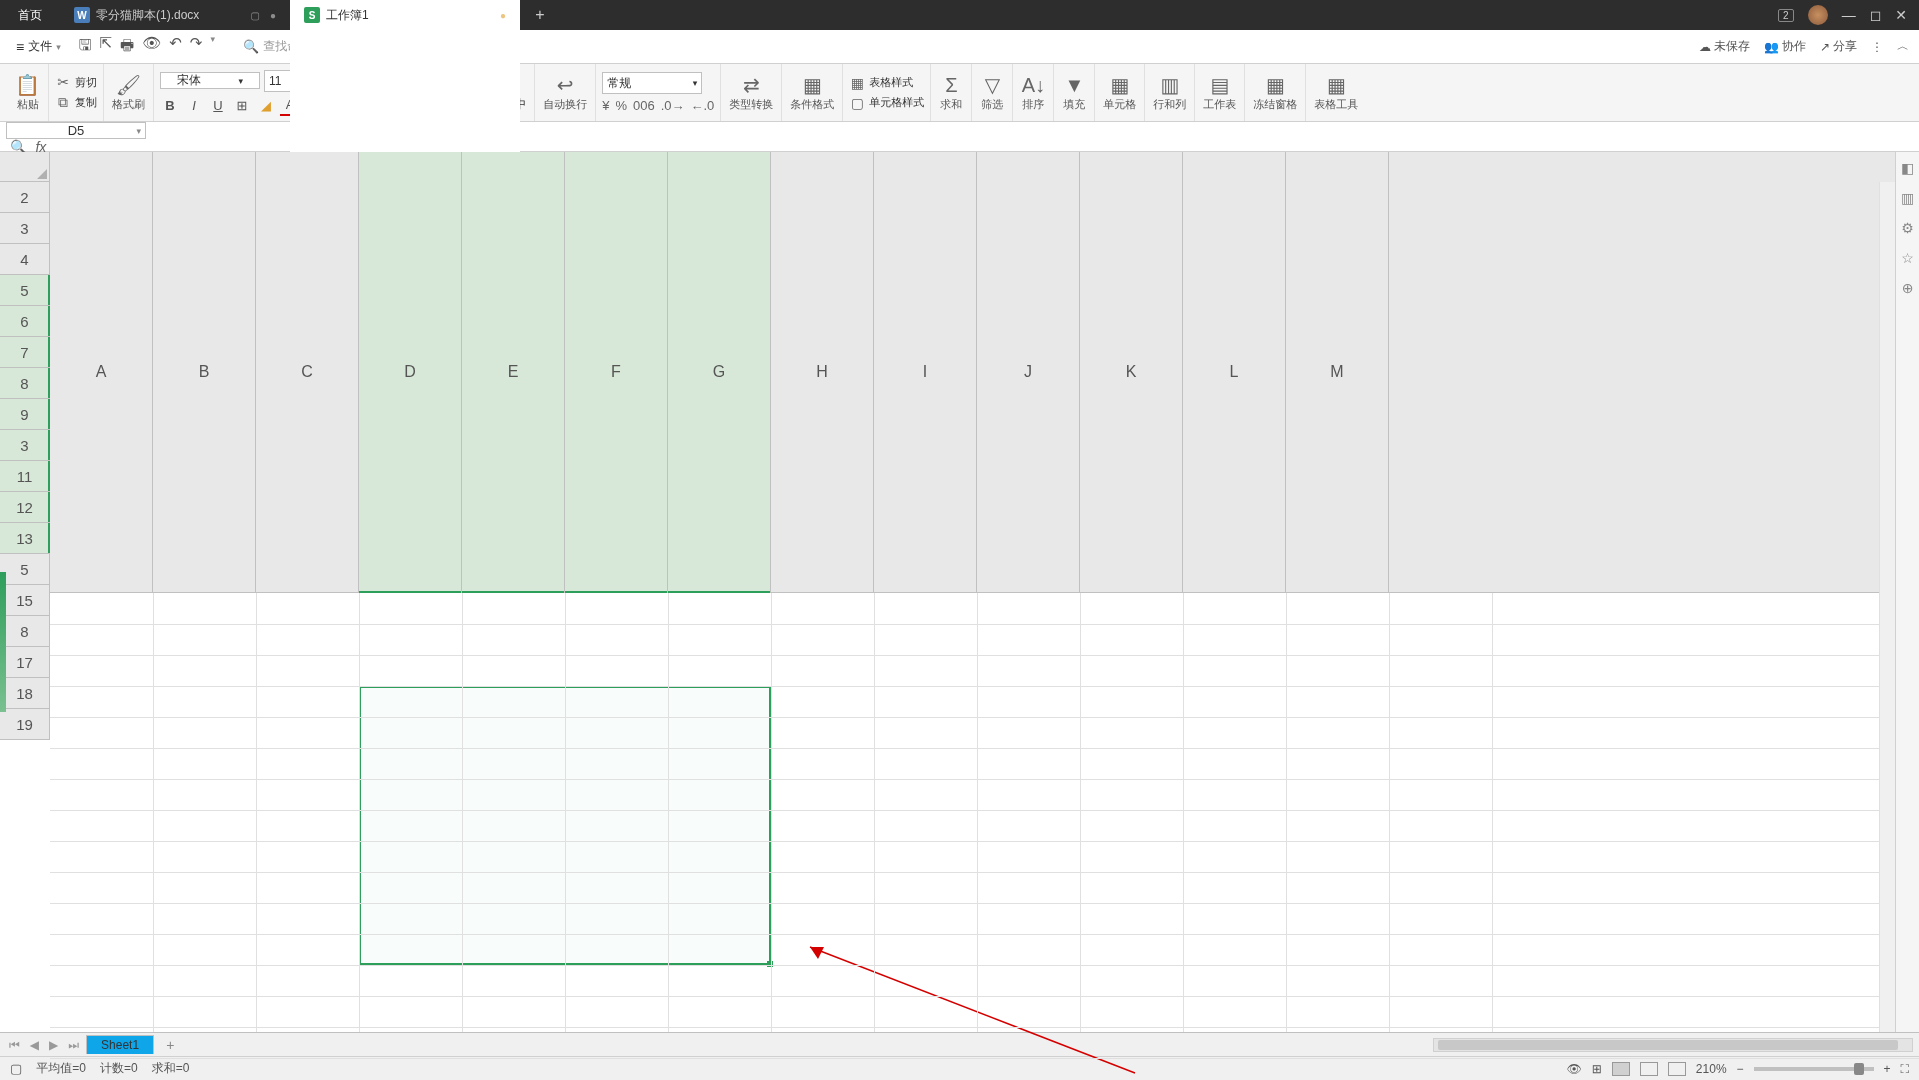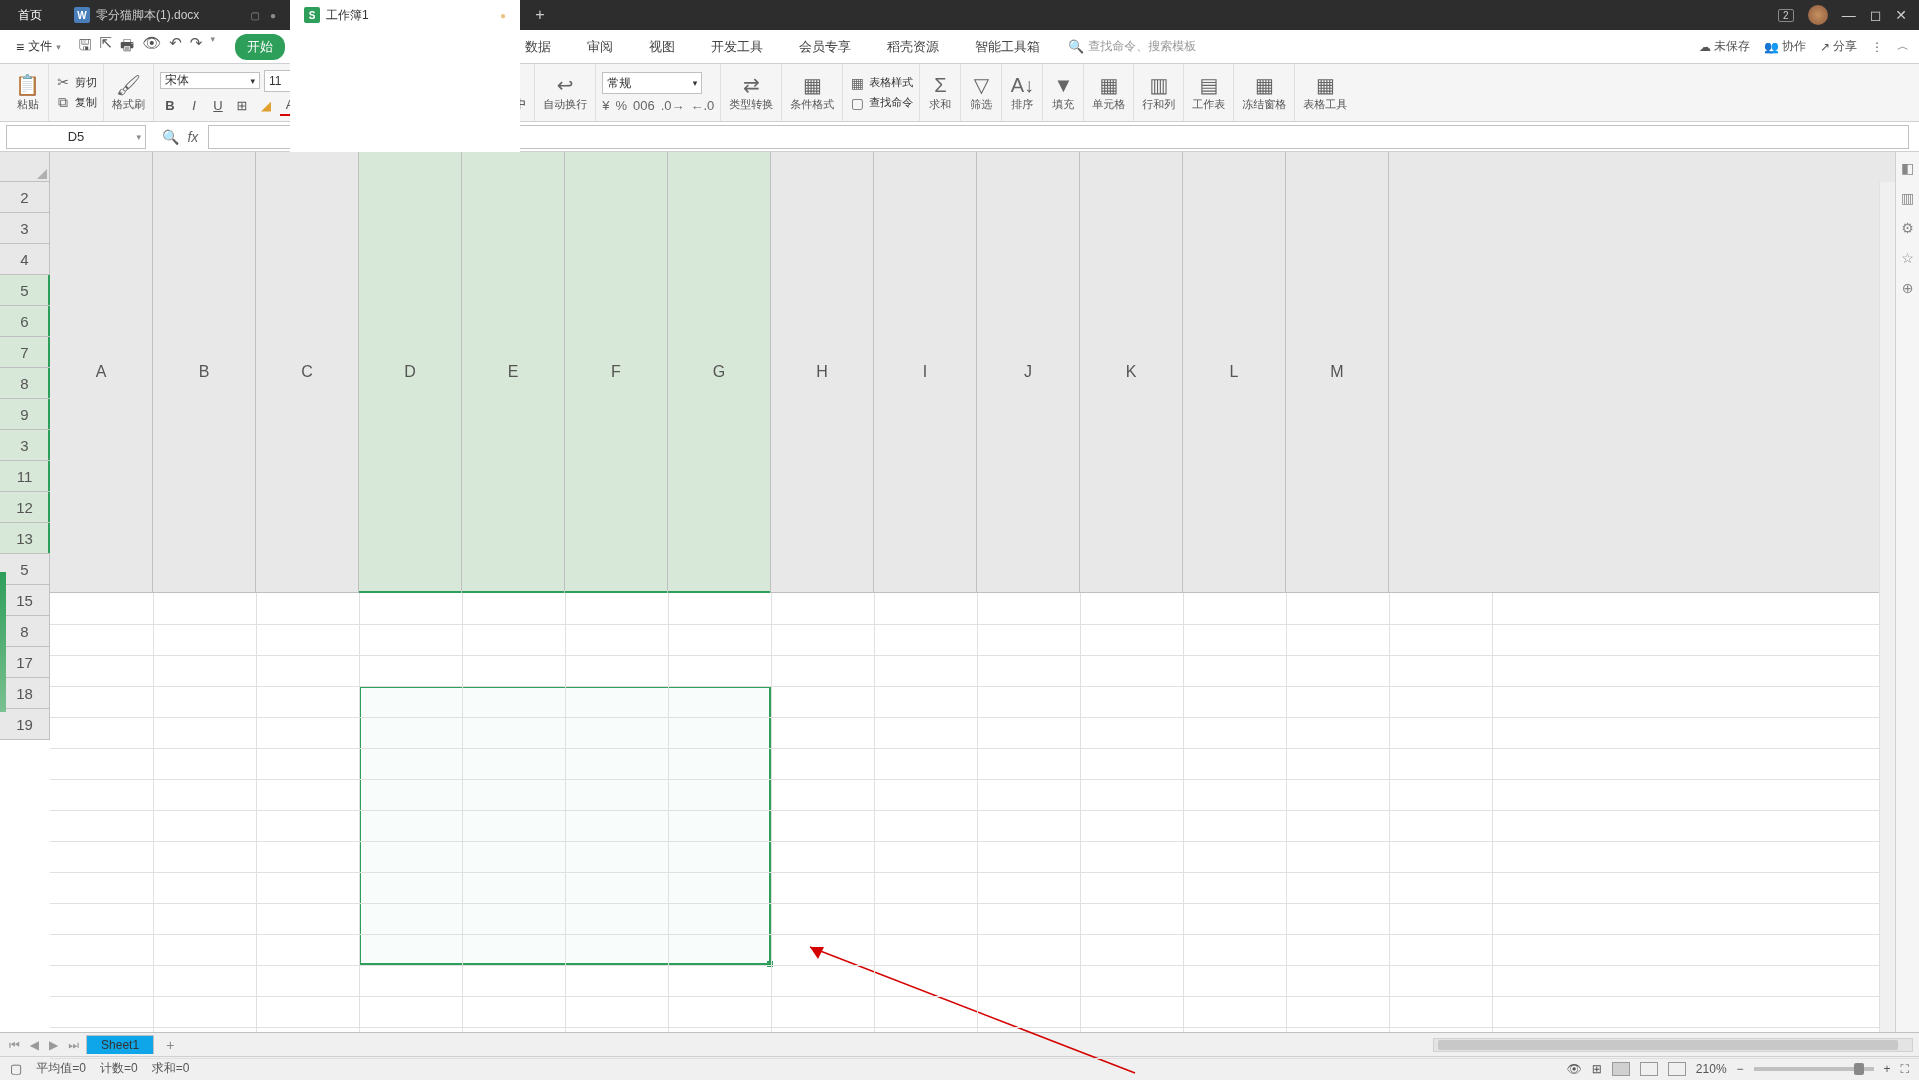--- a/index.html
+++ b/index.html
@@ -37,38 +37,38 @@
 
 .ribbon { height:58px; background:#f5f5f5; border-bottom:1px solid #d0d0d0; display:flex; align-items:center; padding:0 8px; overflow:hidden; }
 .rgroup { display:flex; flex-direction:column; align-items:center; justify-content:center; height:100%; padding:0 6px; border-right:1px solid #e0e0e0; font-size:11px; color:#555; }
 .rgroup.noborder { border-right:none; }
 .rgroup .gicon { font-size:20px; width:24px; height:24px; display:flex; align-items:center; justify-content:center; color:#666; }
 .rgroup .glabel { font-size:11px; white-space:nowrap; }
 .rgroup.big { padding:0 8px; }
 .rg-dual { display:flex; flex-direction:column; gap:4px; padding:0 6px; border-right:1px solid #e0e0e0; height:100%; justify-content:center; }
 .rg-dual .row { display:flex; align-items:center; gap:4px; font-size:11px; }
 .rg-dual .row span.ic { font-size:14px; color:#666; width:16px; text-align:center; }
-.fontbox { width:100px; height:17px; border:1px solid #c0c0c0; background:#fff; font-size:12px; padding:0 4px; display:flex; align-items:center; justify-content:space-between; }
+.fontbox { width:100px; height:17px; border:1px solid #c0c0c0; background:#fff; font-size:12px; padding:0 16px; display:flex; align-items:center; justify-content:space-between; }
 .sizebox { width:50px; height:22px; border:1px solid #c0c0c0; background:#fff; font-size:12px; padding:0 4px; display:flex; align-items:center; justify-content:space-between; }
 .fmtbtns { display:flex; gap:3px; }
 .fmtbtns span { width:20px; height:20px; display:flex; align-items:center; justify-content:center; font-size:13px; color:#555; }
 .fmtbtns span.bold { font-weight:bold; }
 .fmtbtns span.italic { font-style:italic; }
 .fmtbtns span.underline { text-decoration:underline; }
 .alignbox { display:flex; flex-direction:column; gap:4px; padding:0 6px; border-right:1px solid #e0e0e0; height:100%; justify-content:center; }
 .alignbox .arow { display:flex; gap:3px; }
 .alignbox .arow span { width:18px; height:14px; display:flex; align-items:center; justify-content:center; font-size:11px; color:#666; border:1px solid transparent; }
 .mergebox { display:flex; flex-direction:column; align-items:center; padding:0 8px; border-right:1px solid #e0e0e0; height:100%; justify-content:center; gap:2px; }
 .mergebox .mic { width:32px; height:22px; border:1px solid #999; background:#e8f0e8; }
 .combobox { width:100px; height:22px; border:1px solid #c0c0c0; background:#fff; font-size:12px; padding:0 4px; display:flex; align-items:center; justify-content:space-between; }
 .numgrp { display:flex; flex-direction:column; gap:4px; padding:0 6px; border-right:1px solid #e0e0e0; height:100%; justify-content:center; }
 .numgrp .nrow { display:flex; gap:6px; font-size:13px; color:#666; }
 
 
-.fbar { height:30px; border-bottom:1px solid #d0d0d0; display:flex; align-items:center; background:#fff; }
+.fbar { height:30px; border-bottom:1px solid #d0d0d0; display:flex; align-items:flex-start; background:#fff;flex-direction:column; }
 .namebox { width:140px; height:24px; border:1px solid #c0c0c0; margin:0 6px; display:flex; align-items:center; justify-content:center; font-size:13px; position:relative; }
 .namebox .dd { position:absolute; right:4px; font-size:9px; color:#888; }
 .fxbtns { display:flex; gap:8px; padding:0 10px; color:#666; font-size:14px; }
 .fxinput { flex:1; height:24px; border:1px solid #c0c0c0; margin-right:10px; }
 
 
 .sheet { position:relative; height:calc(1080px - 30px - 34px - 58px - 30px - 24px - 24px); display:flex; }
 .corner { width:50px; height:30px; background:#e8e8e8; border-right:1px solid #c0c0c0; border-bottom:1px solid #c0c0c0; position:relative; }
 .corner::after { content:''; position:absolute; right:2px; bottom:2px; border-left:10px solid transparent; border-bottom:10px solid #b0b0b0; }
 .colheads { height:30px; display:flex; background:#e8e8e8; border-bottom:1px solid #c0c0c0; flex:1; }
@@ -152,33 +152,20 @@
   </div>
   <div class="mb-qat">
     <span>🖫</span>
     <span>⇱</span>
     <span>🖶</span>
     <span>👁</span>
     <span>↶</span>
     <span>↷</span>
     <span style="font-size:9px;color:#888">▾</span>
   </div>
-  <div class="mb-tabs">
-    <span class="mb-tab active">开始</span>
-    <span class="mb-tab">插入</span>
-    <span class="mb-tab">页面布局</span>
-    <span class="mb-tab">公式</span>
-    <span class="mb-tab">数据</span>
-    <span class="mb-tab">审阅</span>
-    <span class="mb-tab">视图</span>
-    <span class="mb-tab">开发工具</span>
-    <span class="mb-tab">会员专享</span>
-    <span class="mb-tab">稻壳资源</span>
-    <span class="mb-tab">智能工具箱</span>
-  </div>
   <div class="mb-search">
     <span class="sicon">🔍</span>
     <span>查找命令、搜索模板</span>
   </div>
   <div class="mb-right">
     <span class="item">
         <span>☁</span>
         <span>未保存</span>
       </span>
     <span class="item">
@@ -281,21 +268,21 @@
       <span class="gicon">▦</span>
       <span class="glabel">条件格式</span>
     </div>
   <div class="rg-dual">
     <div class="row">
         <span class="ic">▦</span>
         <span>表格样式</span>
       </div>
     <div class="row">
         <span class="ic">▢</span>
-        <span>查找命令</span>
+        <span>单元格样式</span>
       </div>
   </div>
   <div class="rgroup big">
       <span class="gicon">Σ</span>
       <span class="glabel">求和</span>
     </div>
   <div class="rgroup big">
       <span class="gicon">▽</span>
       <span class="glabel">筛选</span>
     </div>

